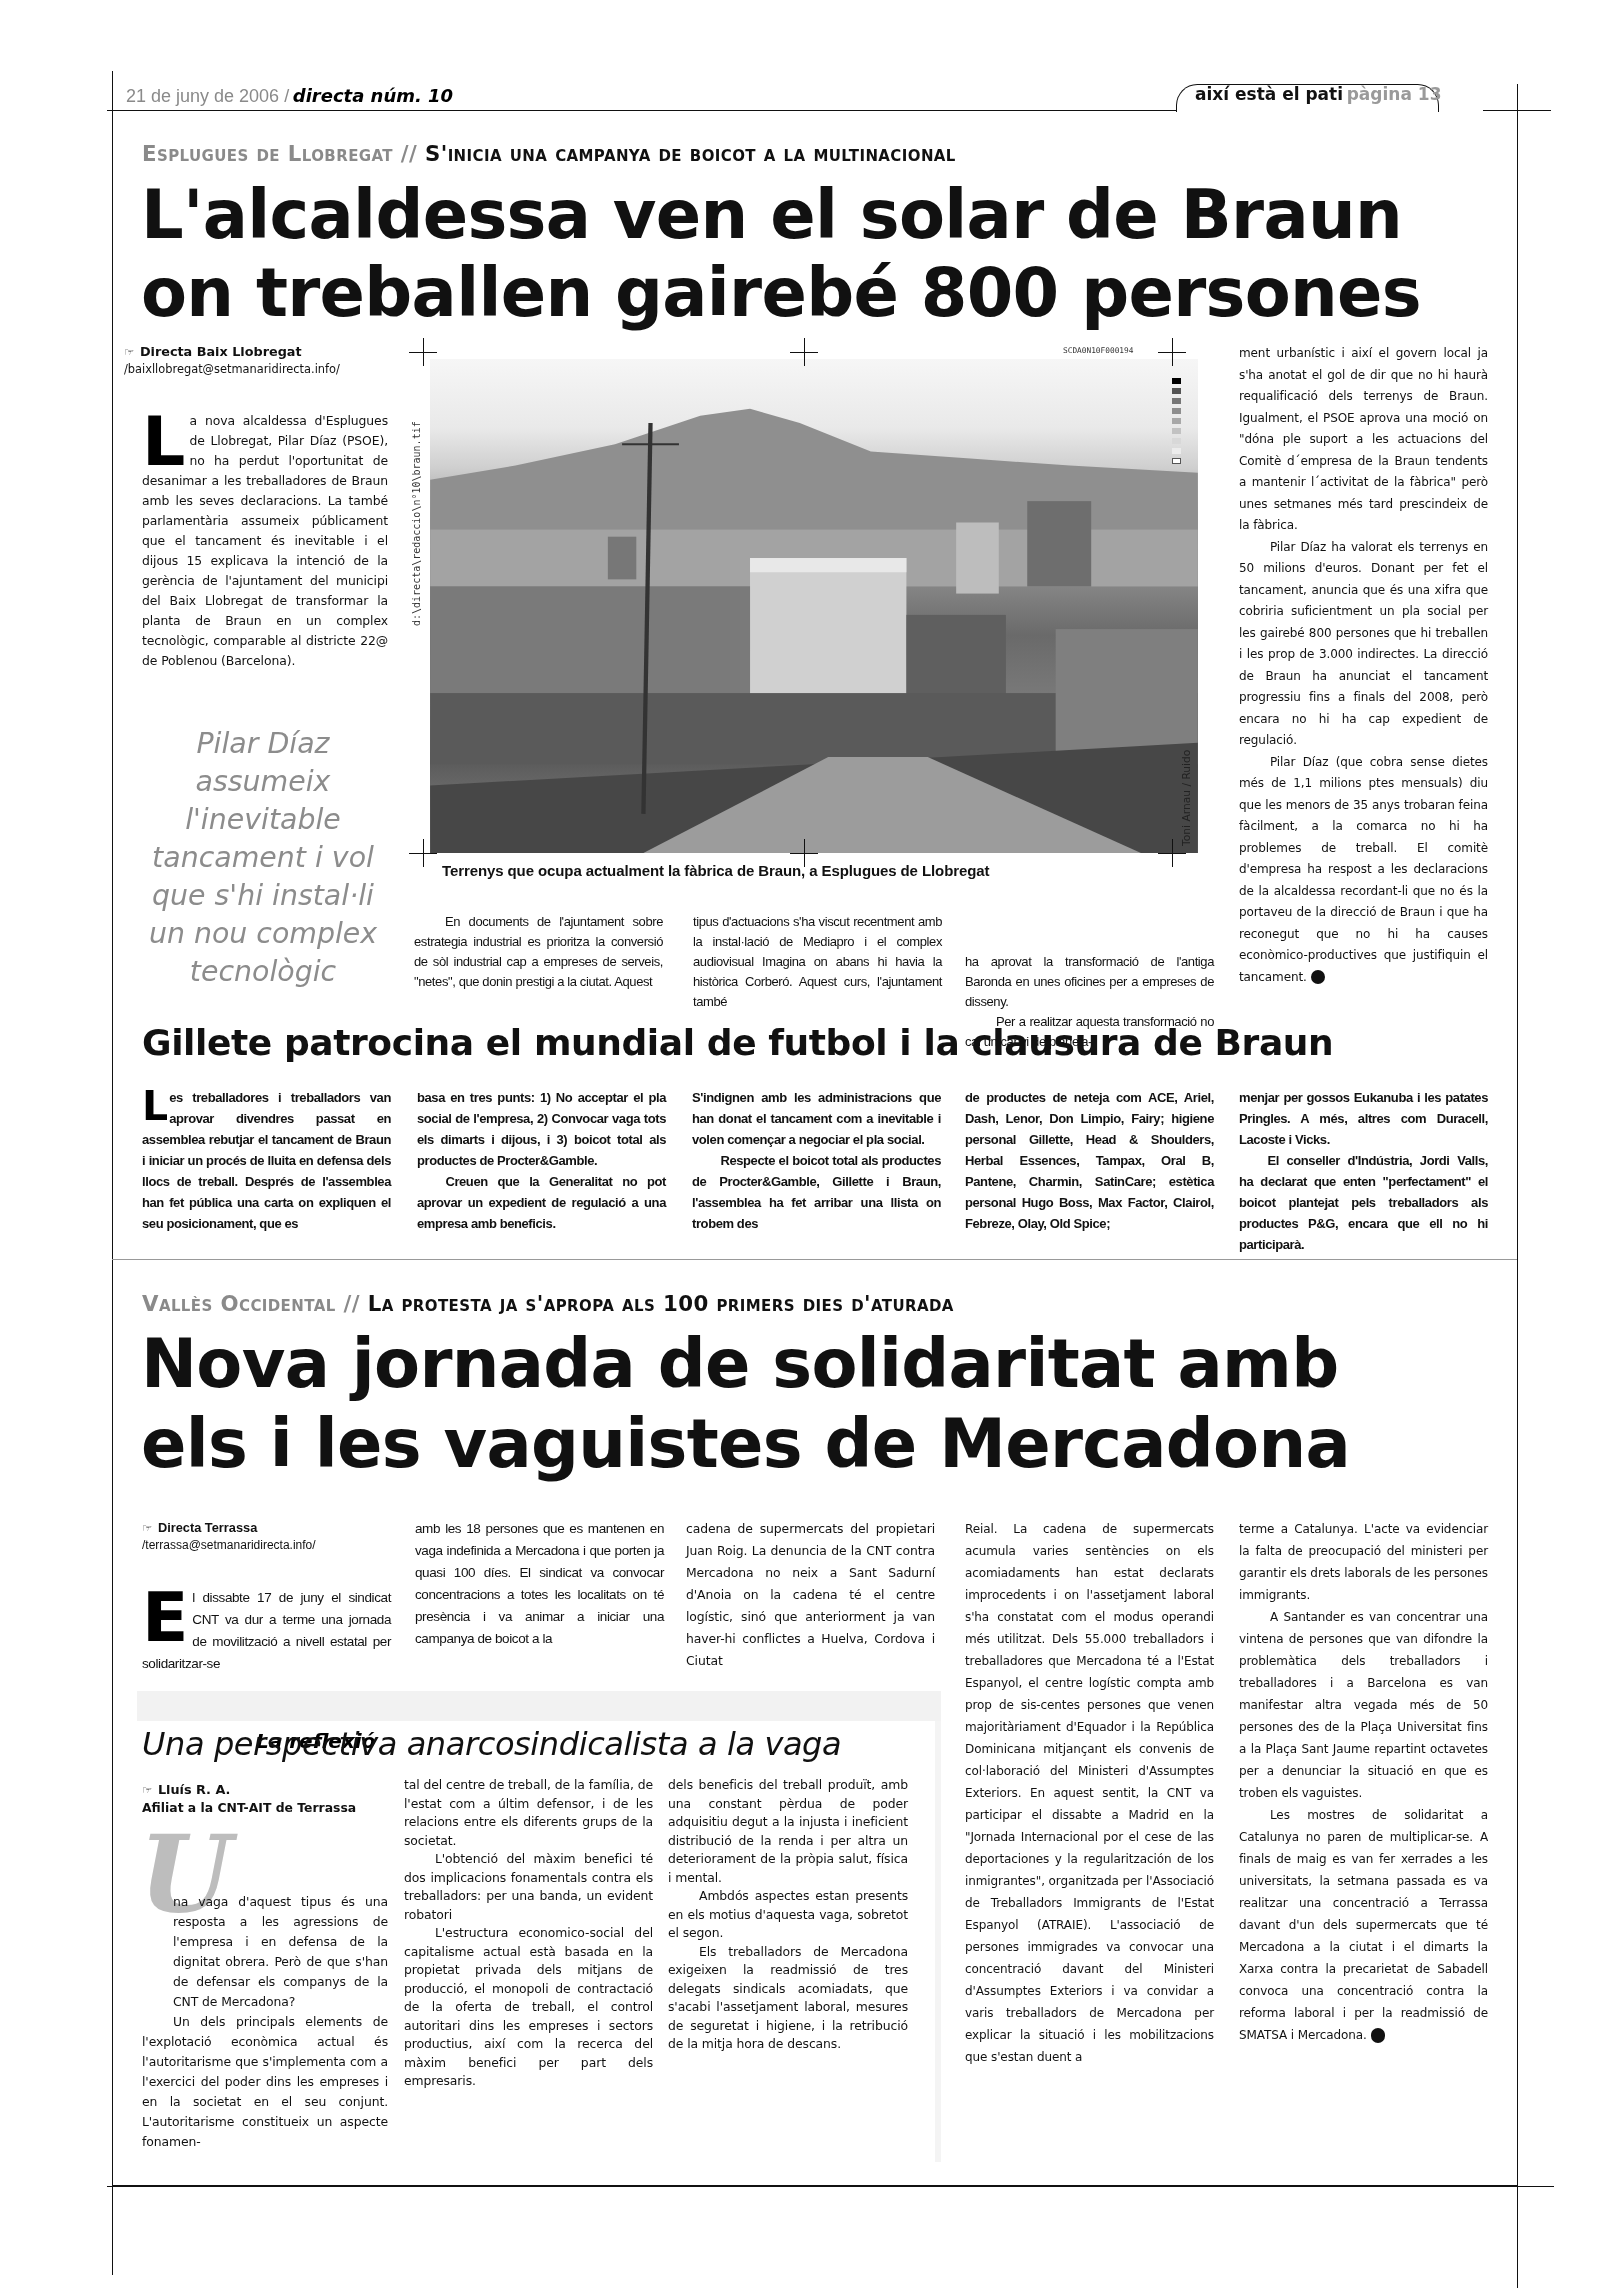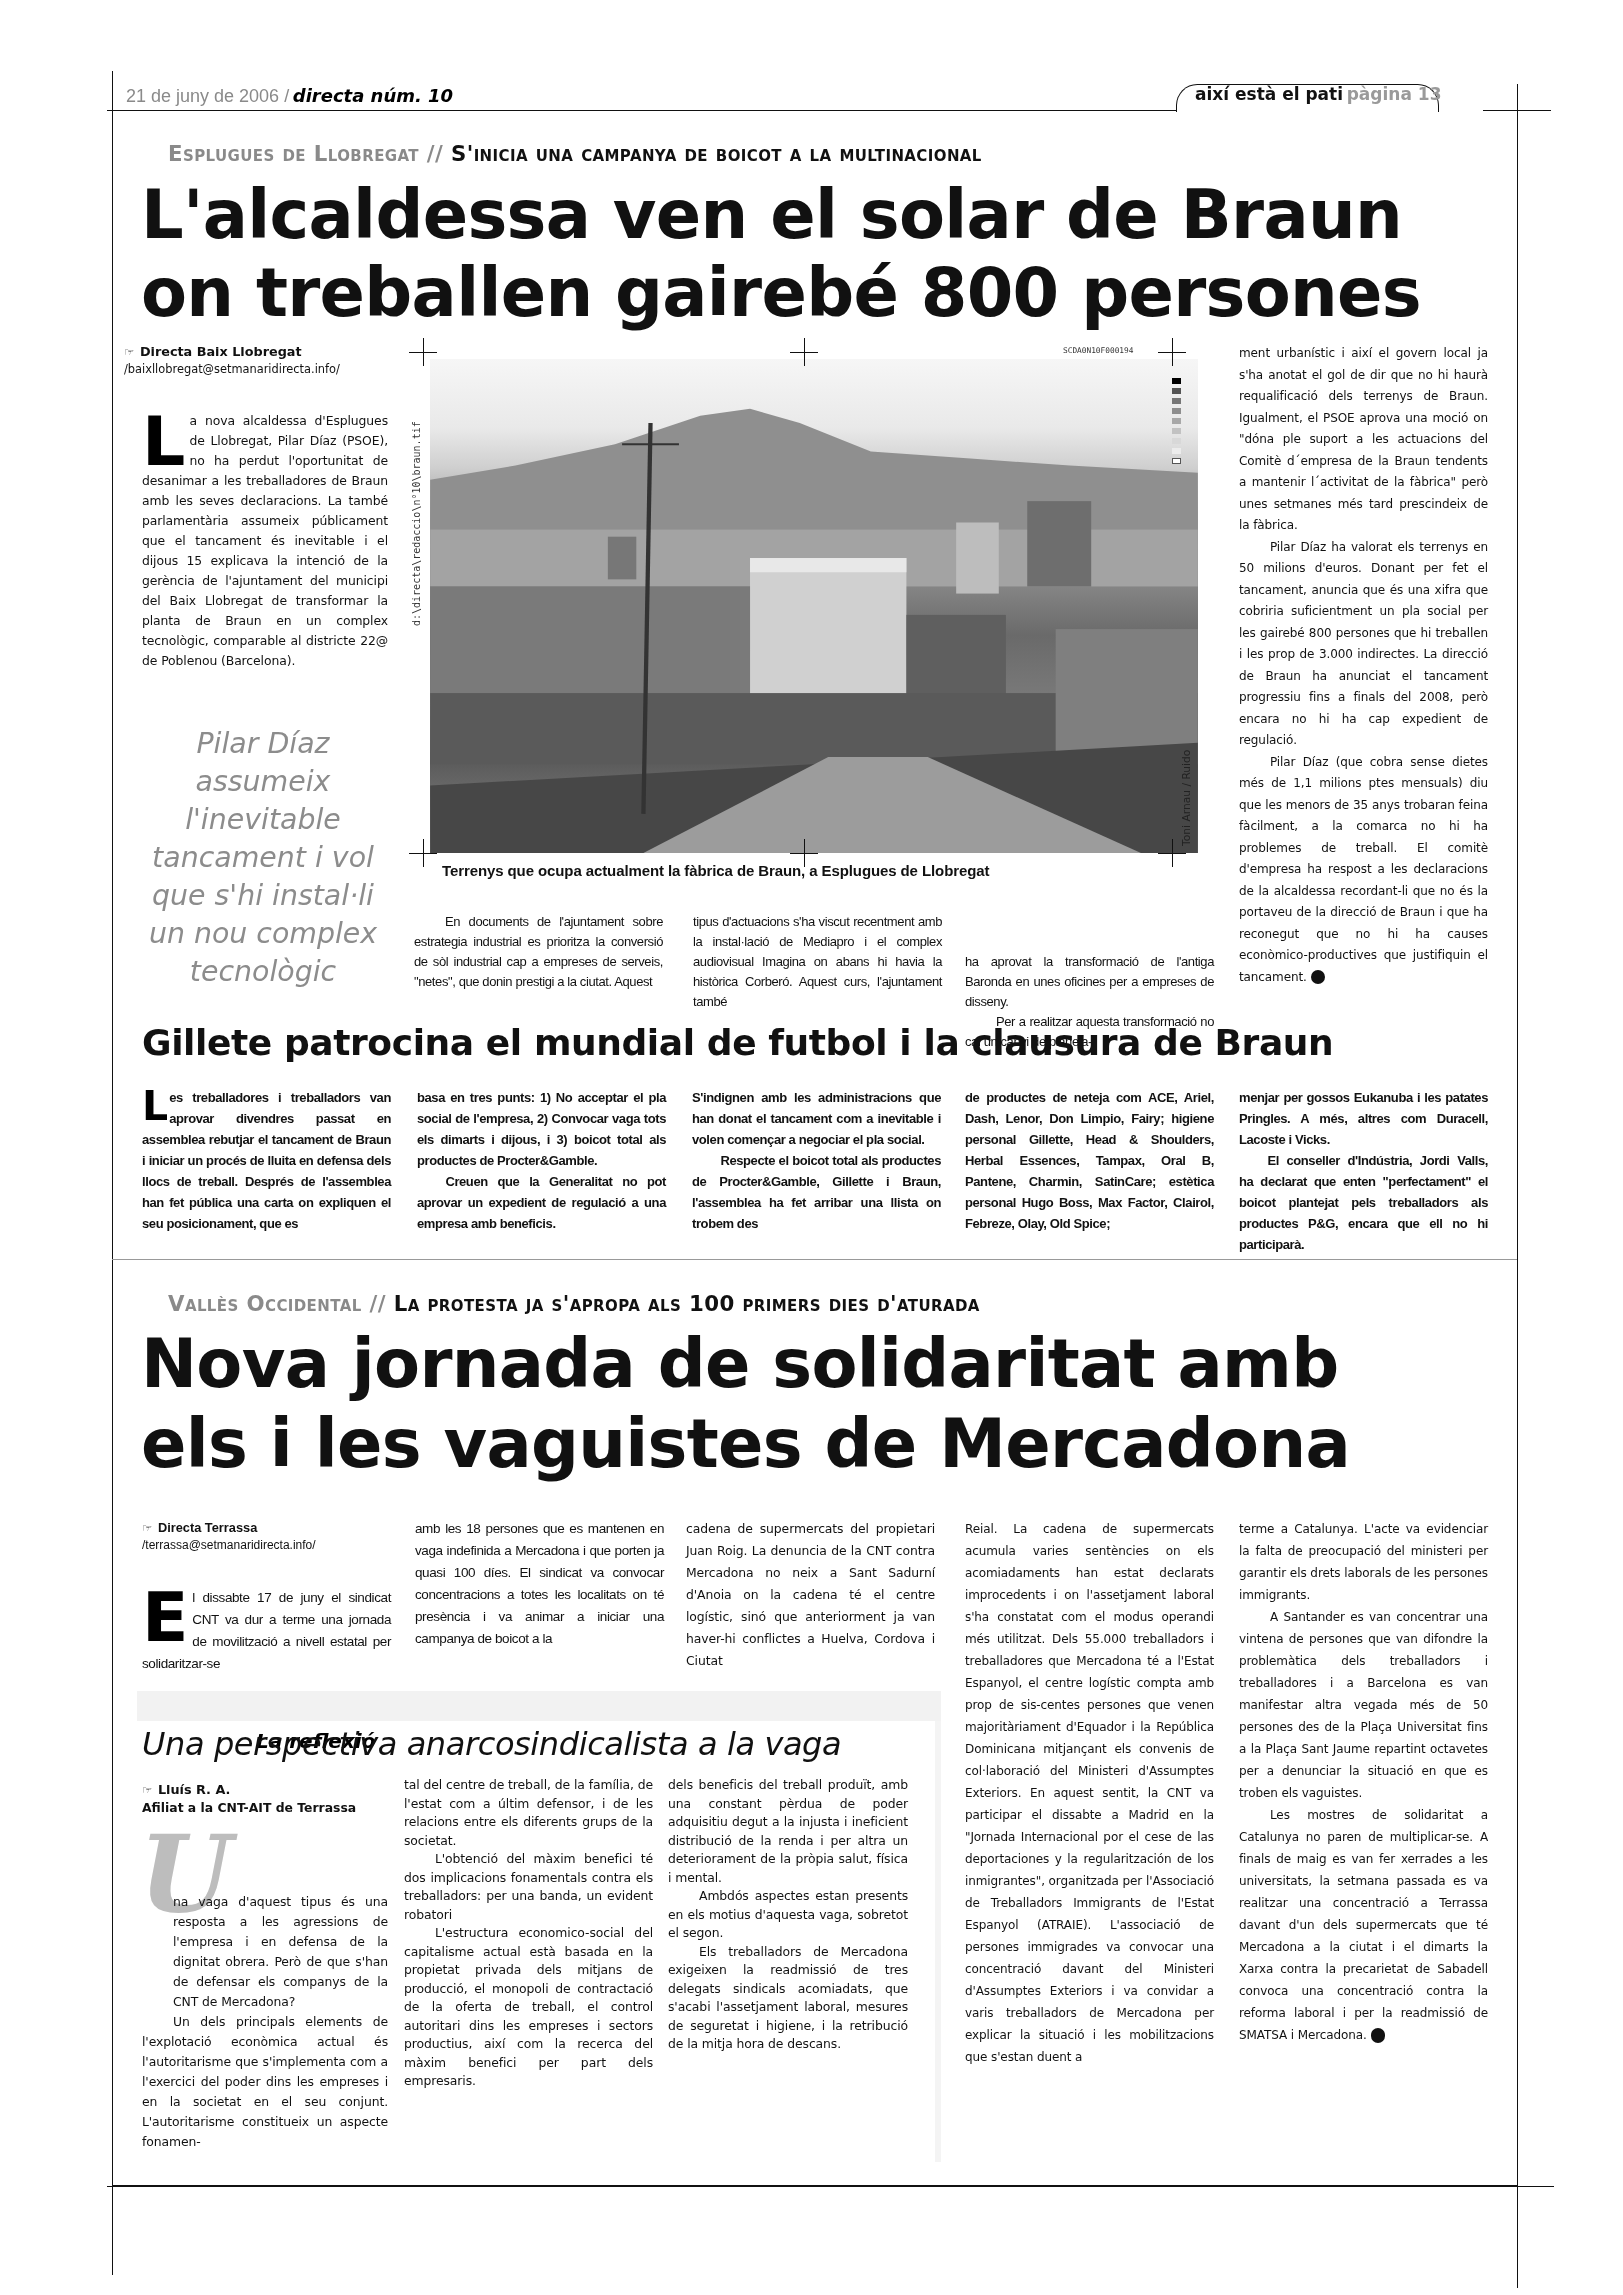--- a/index.html
+++ b/index.html
@@ -13,21 +13,21 @@
   .rule-v { position: absolute; width: 1.4px; background: #111; }
   .body-text {
     font-family: "DejaVu Sans", sans-serif; font-size: 12.4px; line-height: 20px;
     text-align: justify; color: #111; letter-spacing: -0.1px;
   }
   .body-text p { text-indent: 0; }
   .body-text p.ind { text-indent: 31px; }
   .condensed { font-family: "Liberation Sans", sans-serif; font-size: 13px; line-height: 20px; letter-spacing: -0.4px; }
   .bold-cond { font-family: "Liberation Sans", sans-serif; font-weight: bold; font-size: 13px; line-height: 21px; letter-spacing: -0.4px; text-align: justify; }
   .kicker { font-family: "DejaVu Sans", sans-serif; font-weight: bold; letter-spacing: 0.4px; }
-  .kicker .grey { color: #8a8a8a; margin-left: 26px; }
+  .kicker .grey { color: #8a8a8a; }
   .headline { font-family: "DejaVu Sans", sans-serif; font-weight: bold; color: #111; letter-spacing: -0.7px; }
   .dropcap { float: left; font-family: "DejaVu Sans", sans-serif; font-weight: bold; line-height: 0.8; margin-right: 4.3px; color: #000; }
   .byline-name { font-family: "DejaVu Sans", sans-serif; font-weight: bold; font-size: 12.8px; }
   .byline-mail { font-family: "DejaVu Sans", sans-serif; font-size: 12px; }
   .hand { font-size: 11.4px; margin-right: 5.7px; }
   .crop { position: absolute; }
   .crop::before { content: ""; position: absolute; left: -14.2px; top: 0; width: 28.4px; height: 1.4px; background: #111; }
   .crop::after { content: ""; position: absolute; left: 0; top: -14.2px; width: 1.4px; height: 28.4px; background: #111; }
   .endmark { display: inline-block; width: 14.2px; height: 14.2px; border-radius: 50%; background: #111; color: #fff; font-size: 7.8px; font-weight: bold; text-align: center; line-height: 14.2px; font-style: italic; vertical-align: middle; margin-left: 4.3px; }
   .photo {

